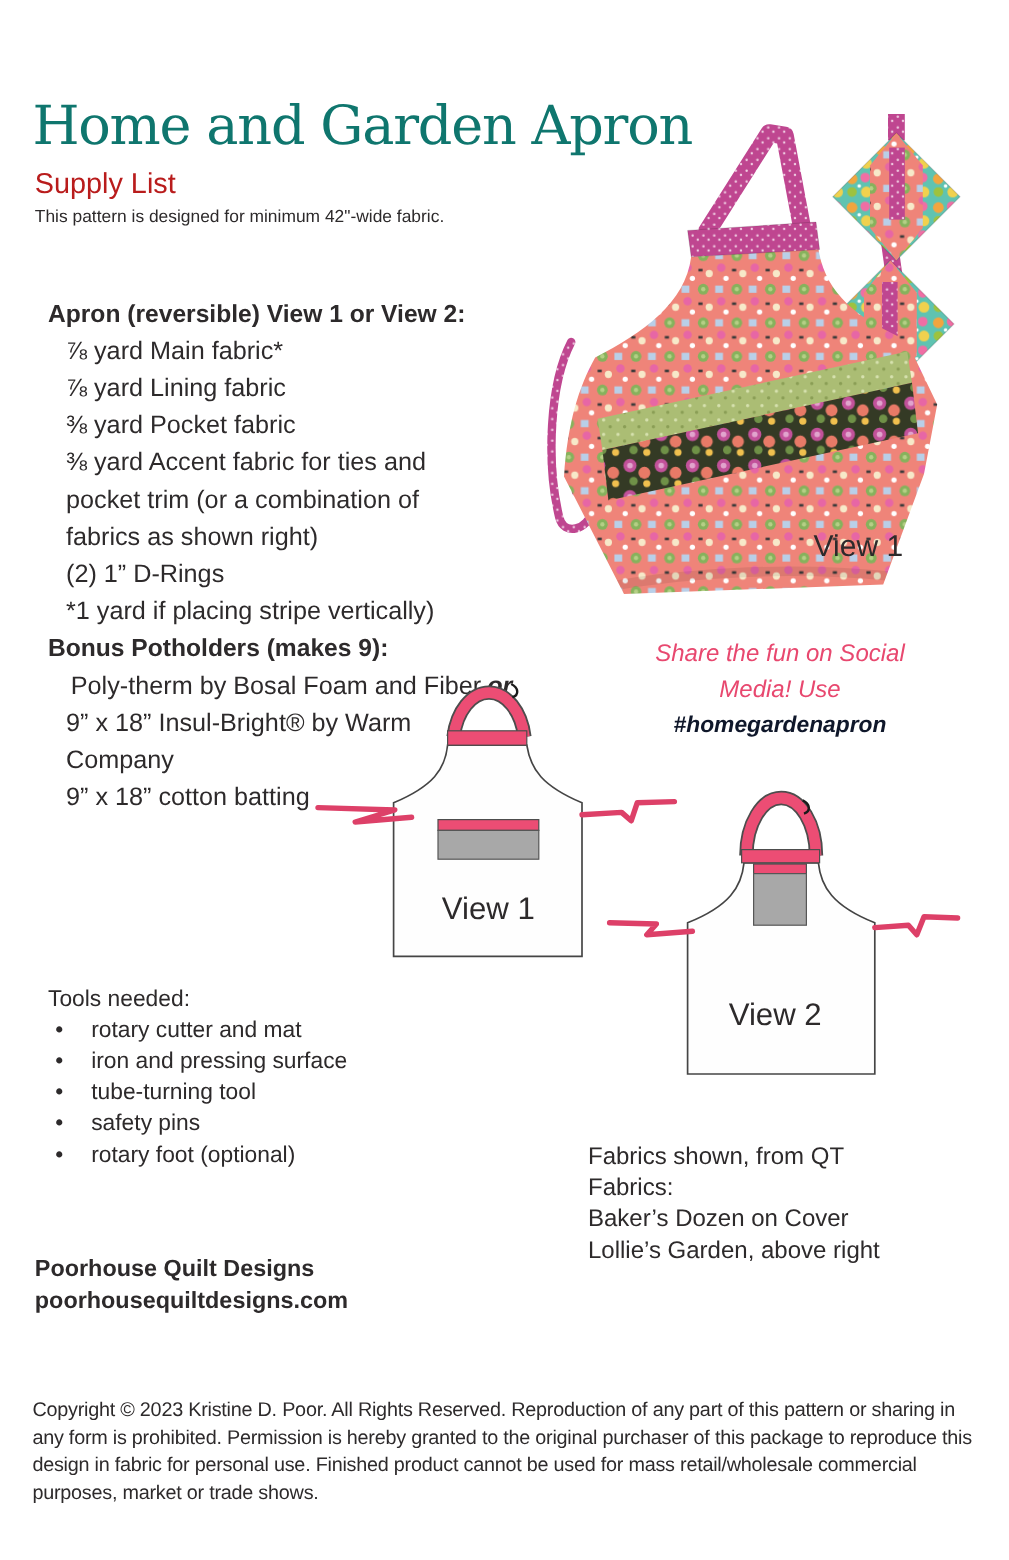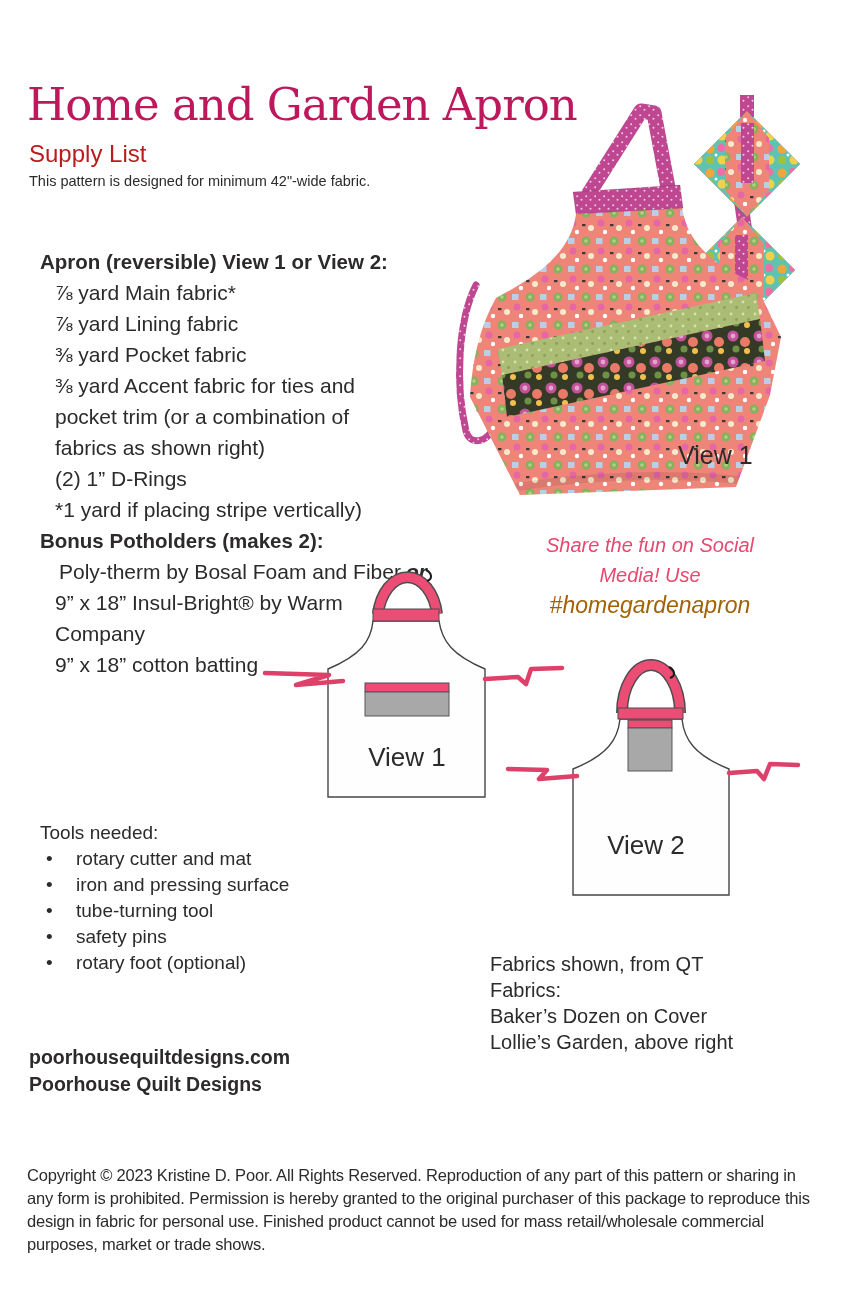--- a/index.html
+++ b/index.html
@@ -1,28 +1,28 @@
 <!DOCTYPE html>
 <html><head>
 <meta charset="utf-8">
 <style>
   html,body{margin:0;padding:0;}
   body{width:841px;height:1300px;background:#ffffff;font-family:"Liberation Sans",sans-serif;color:#2d2a2b;}
   #page{position:relative;width:841px;height:1300px;overflow:hidden;background:#fff;}
   .abs{position:absolute;}
-  .title{left:27px;top:78px;font-family:"DejaVu Serif",serif;font-size:45px;letter-spacing:-1px;color:#be185d;white-space:nowrap;}
+  .title{left:27px;top:78px;font-family:"DejaVu Serif",serif;font-size:45px;letter-spacing:-1px;color:#0f766e;white-space:nowrap;}
   .subtitle{left:29px;top:140px;font-size:24px;color:#b91c1c;}
   .intro{left:29px;top:173px;font-size:14.5px;}
   .supply{left:40px;top:206px;width:440px;margin-top:40px;}
   .supply .head{font-size:20.5px;font-weight:bold;line-height:31px;}
   .supply .item{font-size:21px;line-height:31px;padding-left:15px;}
   .supply .item .or{font-weight:bold;font-style:italic;margin-left:5px;}
   .photo-label{left:678px;top:441px;font-size:25px;}
   .social{left:505px;top:530px;width:290px;text-align:center;font-style:italic;font-size:20px;line-height:30px;color:#e8486f;}
-  .social .tag{font-weight:normal;font-size:23px;color:#a16207;}
+  .social .tag{font-weight:bold;font-size:19px;color:#0f172a;}
   .tools{left:40px;top:820px;width:320px;font-size:19px;line-height:26px;}
   .tools .t-item{display:flex;}
   .tools .bullet{width:30px;padding-left:6px;}
   .fabrics{left:490px;top:951px;width:330px;font-size:20px;line-height:26px;}
   .footer{left:29px;top:1044px;font-size:19.5px;font-weight:bold;line-height:27px;}
   .copyright{left:27px;top:1164px;width:795px;font-size:16.5px;line-height:23px;letter-spacing:-0.2px;}
   svg text{font-family:"Liberation Sans",sans-serif;}
 </style>
 </head>
 <body>
@@ -35,21 +35,21 @@
   <div class="abs supply">
     <div class="head">Apron (reversible) View 1 or View 2:</div>
     <div class="item">⅞ yard Main fabric*</div>
     <div class="item">⅞ yard Lining fabric</div>
     <div class="item">⅜ yard Pocket fabric</div>
     <div class="item">⅜ yard Accent fabric for ties and</div>
     <div class="item">pocket trim (or a combination of</div>
     <div class="item">fabrics as shown right)</div>
     <div class="item">(2) 1” D-Rings</div>
     <div class="item">*1 yard if placing stripe vertically)</div>
-    <div class="head">Bonus Potholders (makes 2):</div>
+    <div class="head">Bonus Potholders (makes 9):</div>
     <div class="item" style="padding-left:19px;">
       <span>Poly-therm by Bosal Foam and Fiber</span><span class="or">or</span>
     </div>
     <div class="item">9” x 18” Insul-Bright® by Warm</div>
     <div class="item">Company</div>
     <div class="item">9” x 18” cotton batting</div>
   </div>
 
   <svg class="abs" style="left:440px;top:95px;" width="380" height="410" viewBox="0 0 380 410">
     <defs>
@@ -183,19 +183,19 @@
   </div>
 
   <div class="abs fabrics">
     <div>Fabrics shown, from QT</div>
     <div>Fabrics:</div>
     <div>Baker’s Dozen on Cover</div>
     <div>Lollie’s Garden, above right</div>
   </div>
 
   <div class="abs footer">
+    <div>Poorhouse Quilt Designs</div>
     <div>poorhousequiltdesigns.com</div>
-    <div>Poorhouse Quilt Designs</div>
   </div>
 
   <div class="abs copyright">Copyright © 2023 Kristine D. Poor. All Rights Reserved. Reproduction of any part of this pattern or sharing in any form is prohibited.  Permission is hereby granted to the original purchaser of this package to reproduce this design in fabric for personal use.  Finished product cannot be used for mass retail/wholesale commercial purposes, market or trade shows.</div>
 
 </div>
 
 </body></html>

